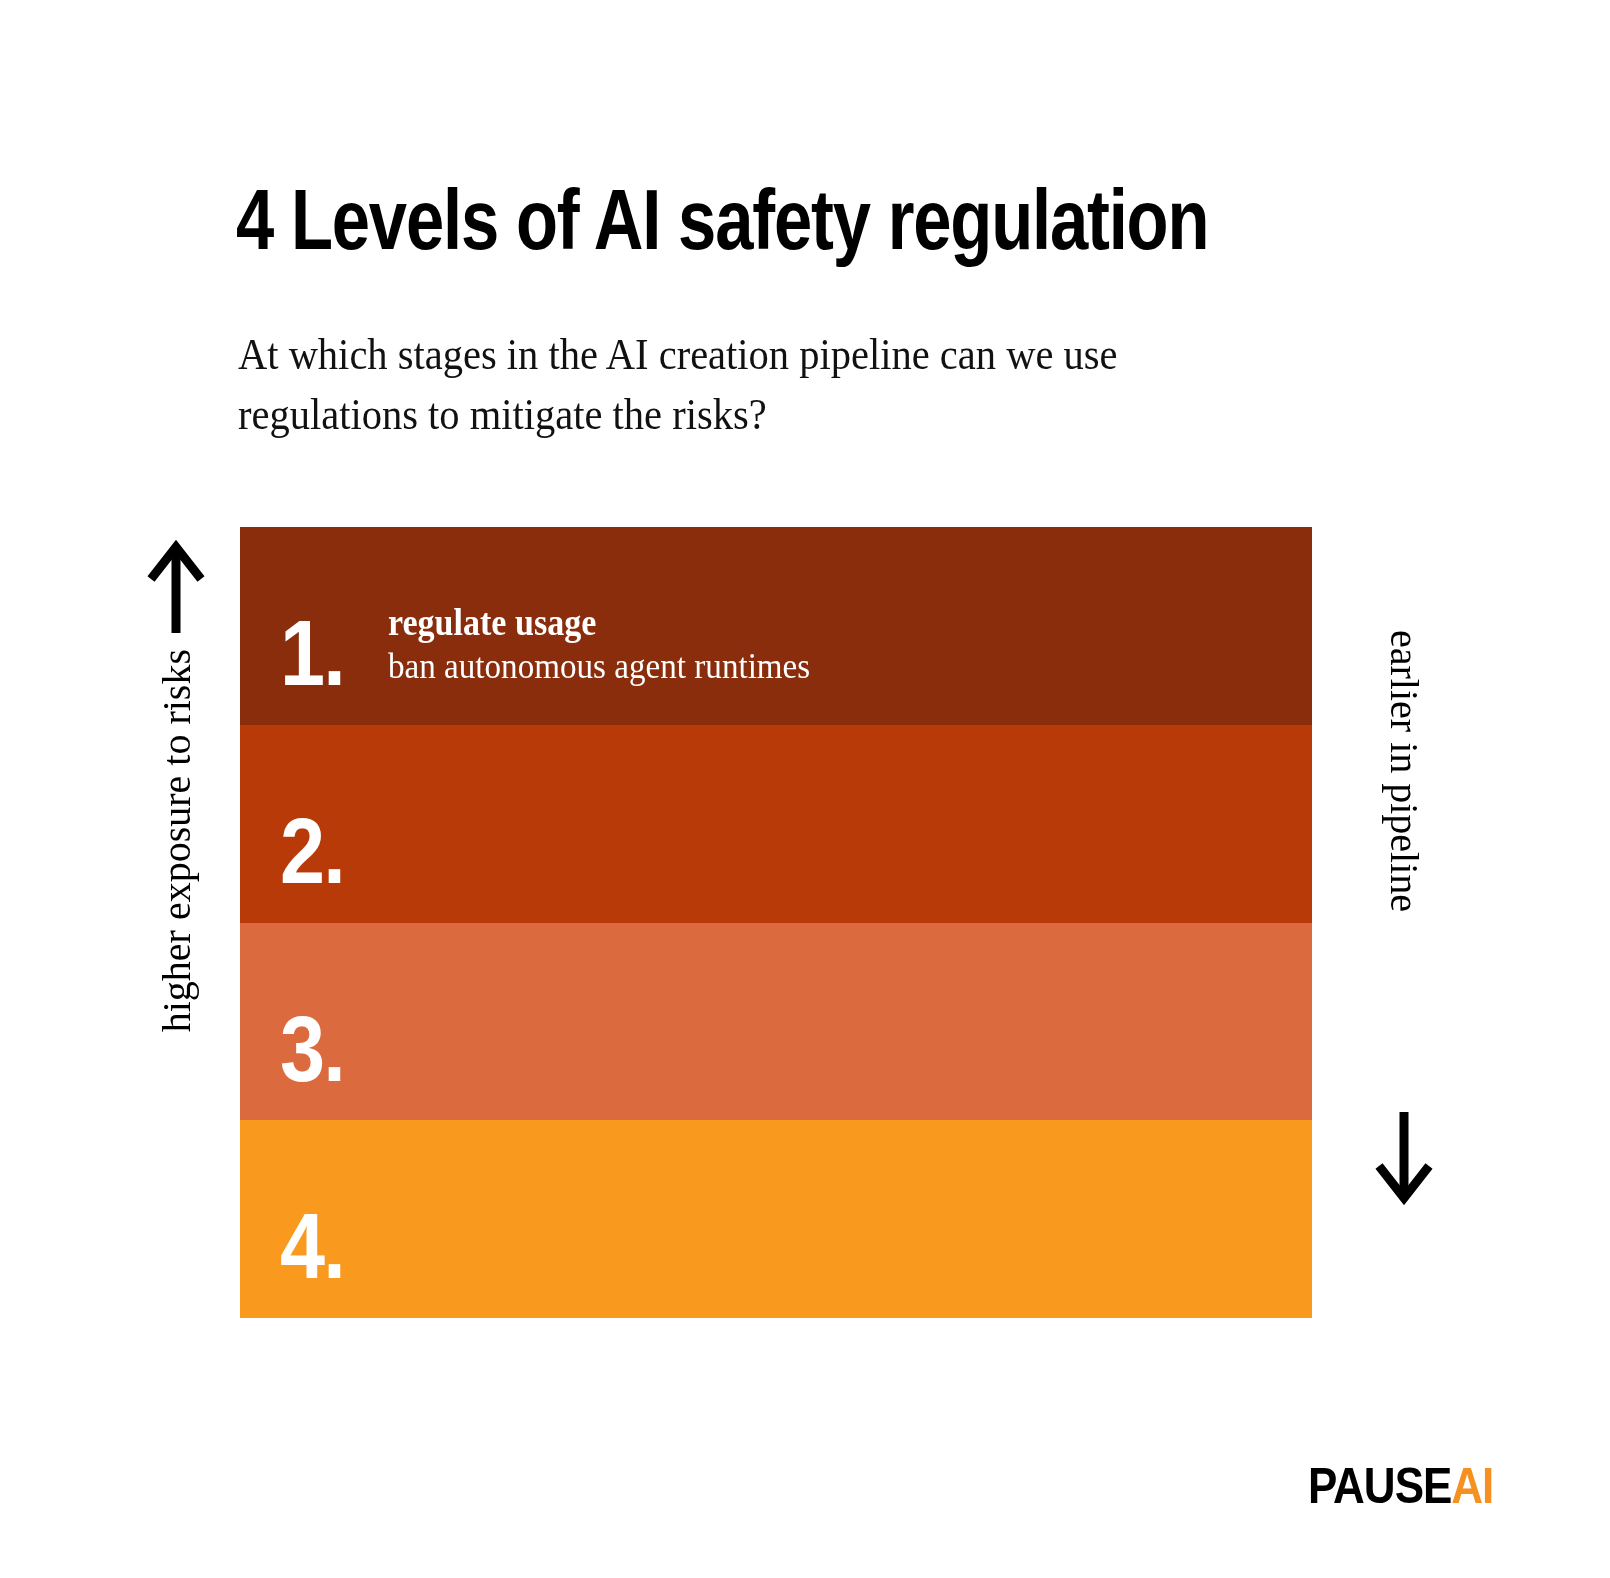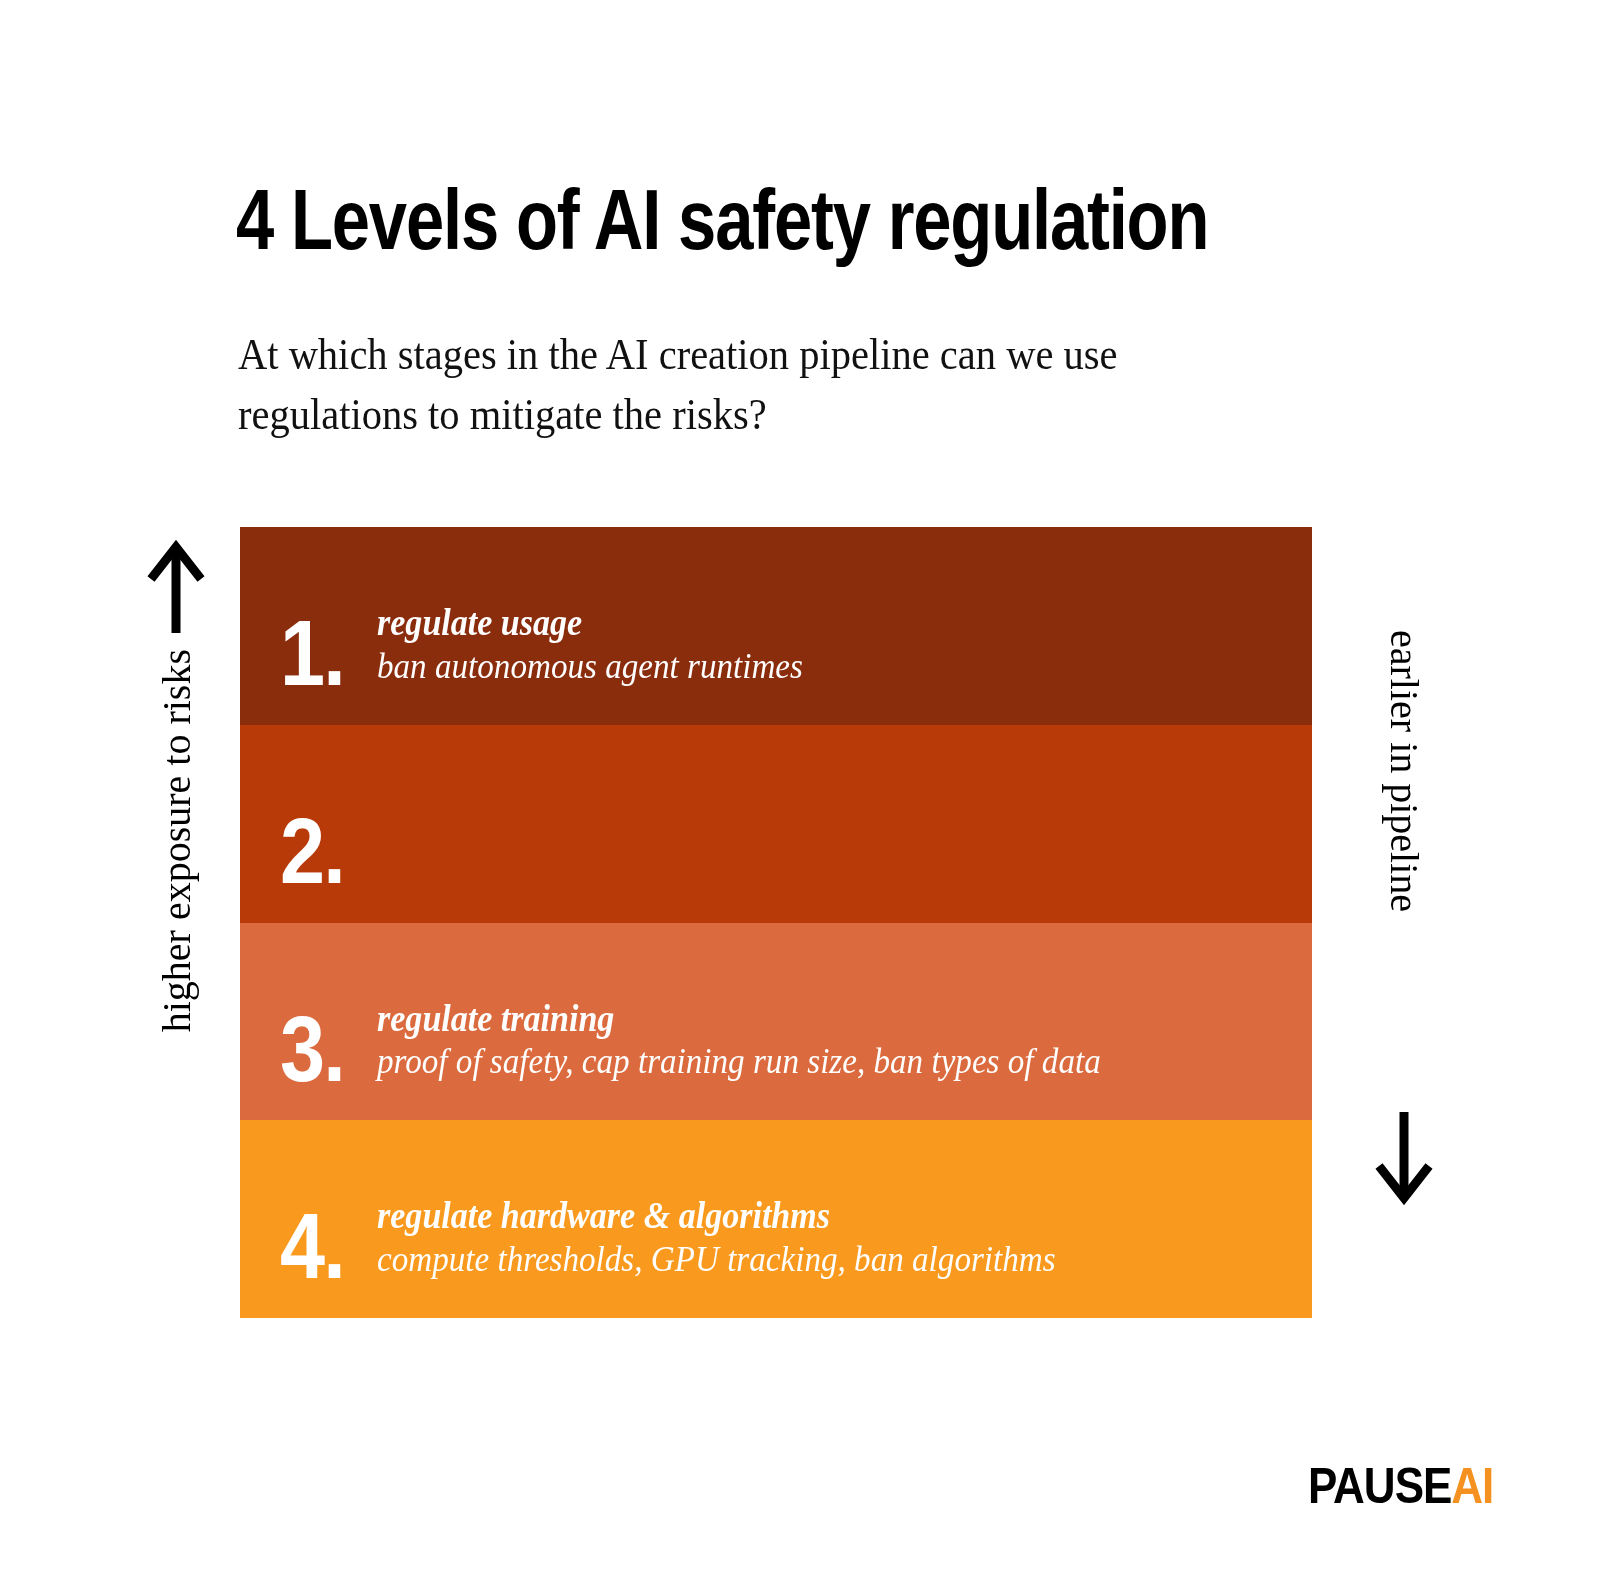--- a/index.html
+++ b/index.html
@@ -78,23 +78,22 @@
     line-height: 0.80;
     color: #ffffff;
     width: 92px;
     transform: scaleX(0.88);
     transform-origin: left bottom;
     letter-spacing: -2px;
   }
 
   .level-text {
     flex: 1 1 auto;
-    margin-left: 5px;
+    margin-left: 16px;
     padding-bottom: 2px;
-    font-style: italic;
   }
 
   .level-heading {
     font-family: "Liberation Serif", "DejaVu Serif", serif;
     font-weight: bold;
     font-size: 37px;
     line-height: 1.18;
     color: #ffffff;
     transform: scaleX(0.92);
     transform-origin: left bottom;
@@ -228,32 +227,24 @@
         <div class="level-desc">ban autonomous agent runtimes</div>
       </div>
     </div>
 
     <div class="level-row" style="background:#b83a08">
       <div class="level-number">2.</div>
     </div>
 
     <div class="level-row" style="background:#db6b3e">
       <div class="level-number">3.</div>
-      <div class="level-text">
-        <div class="level-heading">regulate training</div>
-        <div class="level-desc">proof of safety, cap training run size, ban types of data</div>
-      </div>
     </div>
 
     <div class="level-row" style="background:#f99a1e">
       <div class="level-number">4.</div>
-      <div class="level-text">
-        <div class="level-heading">regulate hardware &amp; algorithms</div>
-        <div class="level-desc">compute thresholds, GPU tracking, ban algorithms</div>
-      </div>
     </div>
 
   </div>
 
   <div id="right-axis">
     <div id="right-axis-label">
       <span>earlier in pipeline</span>
     </div>
     <div id="right-arrow-icon">
       <svg width="60" height="100" viewBox="0 0 60 100" aria-hidden="true">

